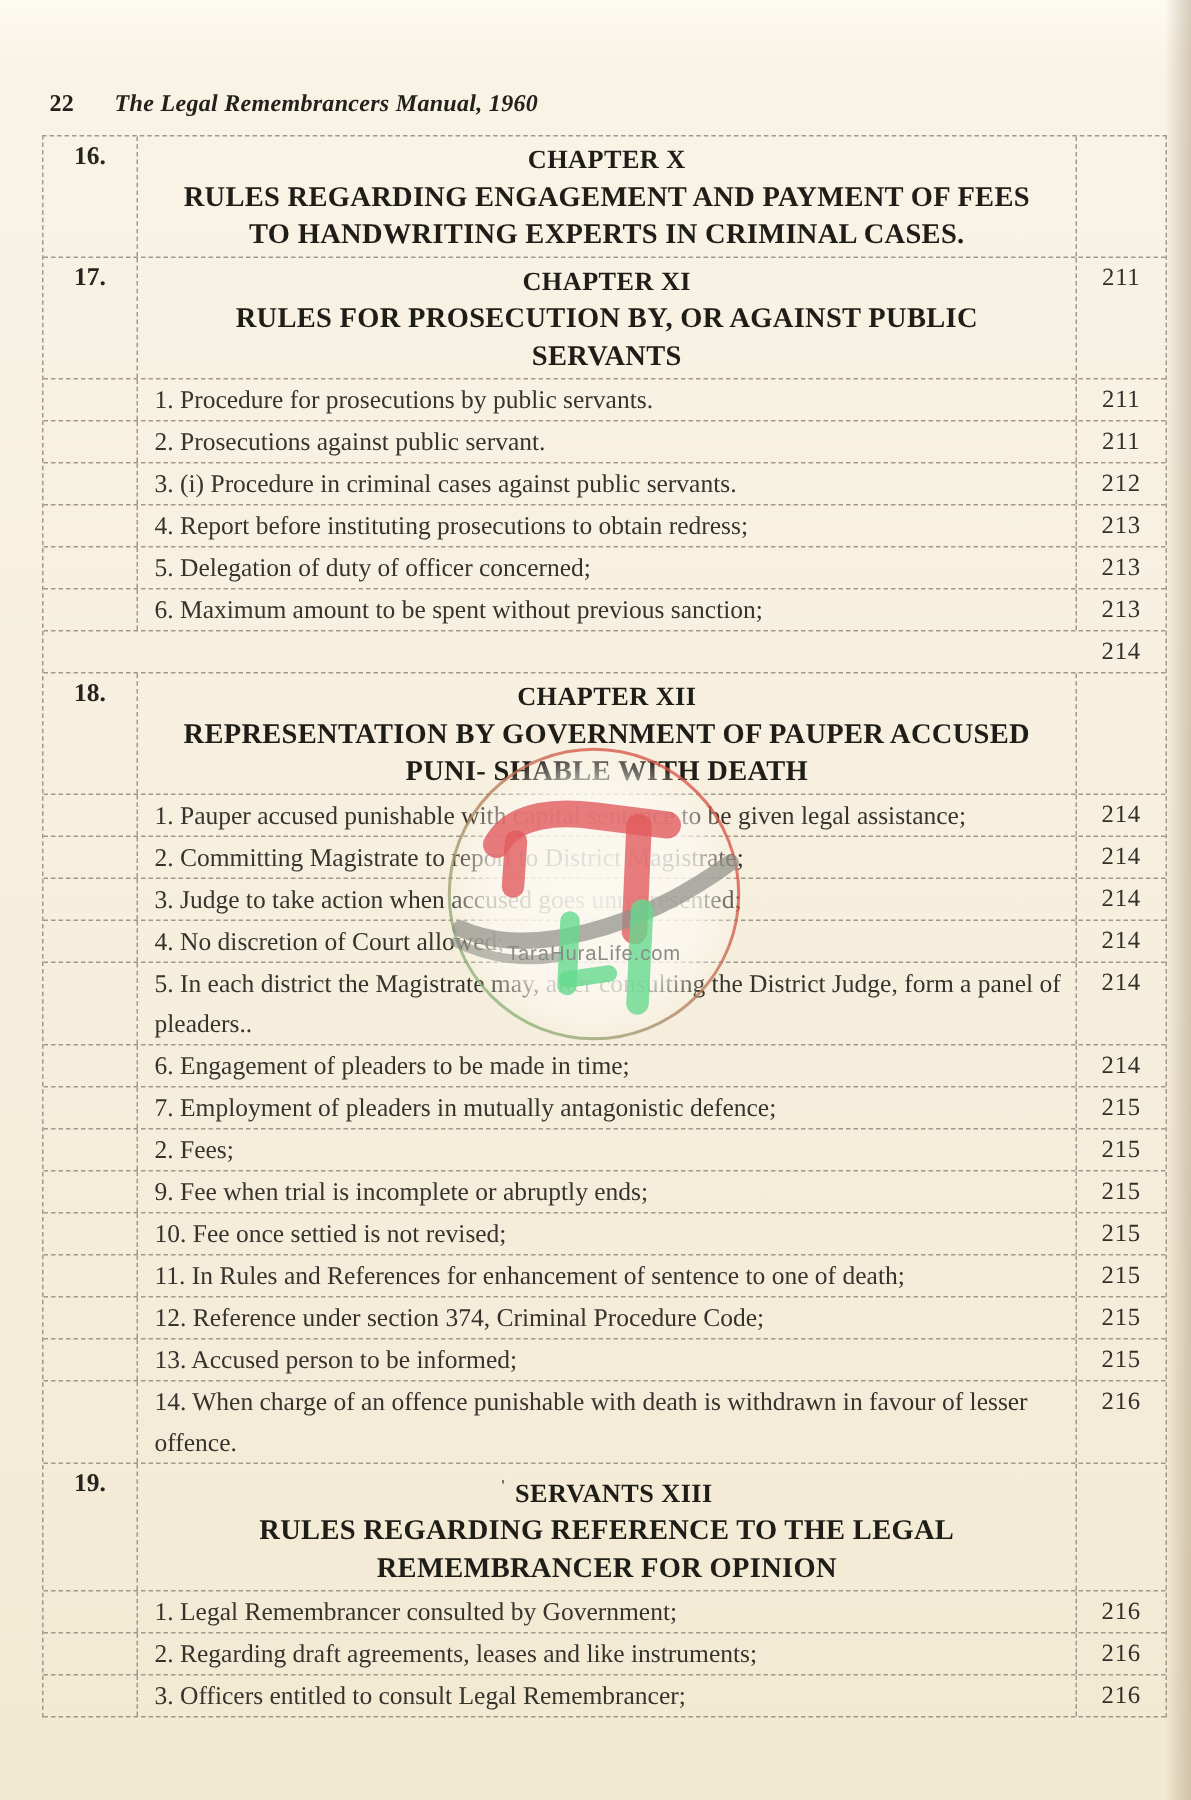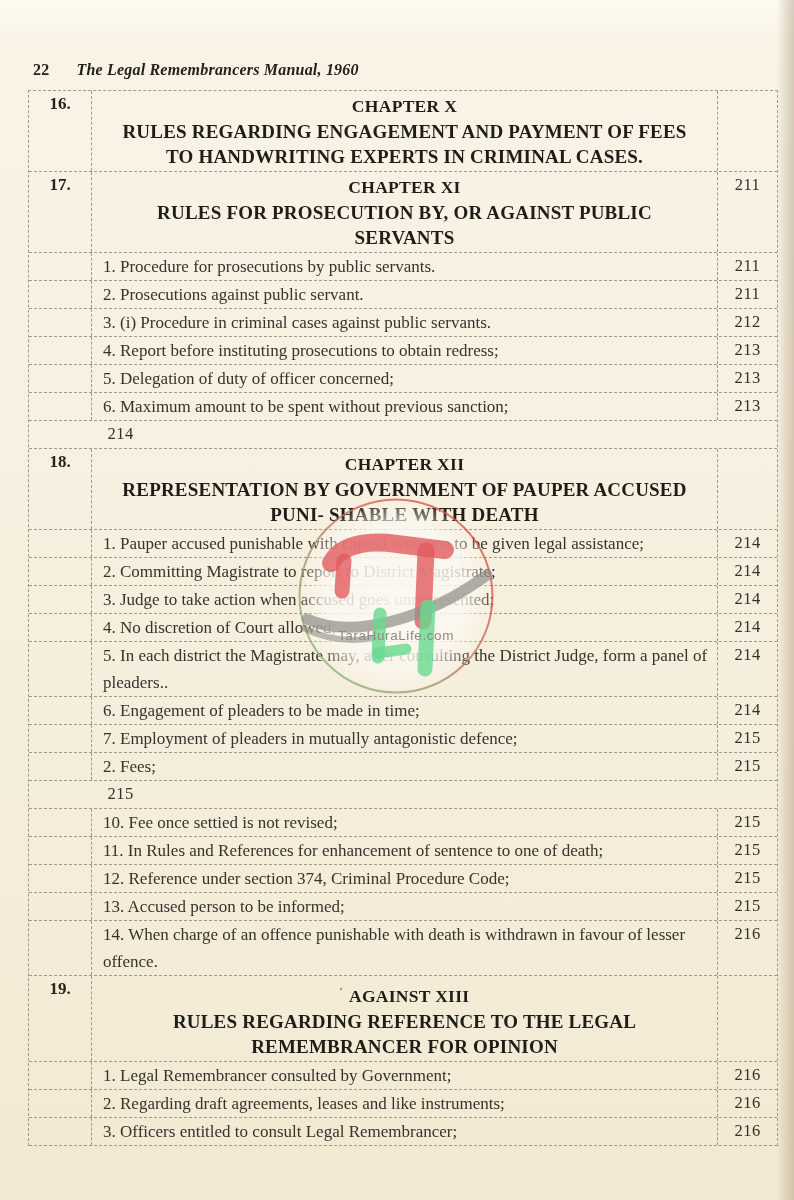--- a/index.html
+++ b/index.html
@@ -15,21 +15,21 @@
   .page-header{
     position:absolute;top:61px;left:33px;font-weight:bold;font-size:16px;
     letter-spacing:.2px;color:#23211c;white-space:nowrap;
   }
   .page-header .book-title{margin-left:27px;font-style:italic;}
 
   .toc-table{
     position:absolute;left:28px;top:90px;width:748px;
     border:1px dashed #a1978a;border-bottom:none;
   }
-  .row{display:flex;border-bottom:1px dashed #a1978a;}
+  .row{display:flex;border-bottom:1px dashed #a1978a;justify-content:space-between;}
   .cell{box-sizing:border-box;}
   .serial-cell{width:62px;flex:none;text-align:center;padding-top:3px;
     font-weight:bold;font-size:17px;color:#26241f;}
   .desc-cell{flex:1;min-width:0;border-left:1px dashed #a1978a;border-right:1px dashed #a1978a;
     padding:0 8px;}
   .page-cell{width:59px;flex:none;text-align:center;padding-top:3px;
     font-size:16.5px;color:#33302a;letter-spacing:.5px;}
   .chapter-row .desc-cell{padding-top:2px;padding-bottom:2px;}
   .chapter-heading{
     text-align:center;font-weight:bold;font-size:17.5px;line-height:26px;
@@ -188,20 +188,23 @@
       </div>
       <div class="row item-row">
         <div class="cell serial-cell"></div>
         <div class="cell desc-cell">
           <span class="item-text">2. Fees;</span>
         </div>
         <div class="cell page-cell"><span>215</span></div>
       </div>
       <div class="row item-row">
         <div class="cell serial-cell"></div>
+        <div class="cell desc-cell">
+          <span class="item-text">9. Fee when trial is incomplete or abruptly ends;</span>
+        </div>
         <div class="cell page-cell"><span>215</span></div>
       </div>
       <div class="row item-row">
         <div class="cell serial-cell"></div>
         <div class="cell desc-cell">
           <span class="item-text">10. Fee once settied is not revised;</span>
         </div>
         <div class="cell page-cell"><span>215</span></div>
       </div>
       <div class="row item-row">
@@ -228,21 +231,21 @@
       <div class="row item-row">
         <div class="cell serial-cell"></div>
         <div class="cell desc-cell">
           <span class="item-text">14. When charge of an offence punishable with death is withdrawn in favour of lesser offence.</span>
         </div>
         <div class="cell page-cell"><span>216</span></div>
       </div>
       <div class="row chapter-row">
         <div class="cell serial-cell"><span>19.</span></div>
         <div class="cell desc-cell">
-          <div class="chapter-heading"><span class="chapter-mark">'</span><span>AGAINST XIII</span></div>
+          <div class="chapter-heading"><span class="chapter-mark">'</span><span>SERVANTS XIII</span></div>
           <div class="chapter-title">RULES REGARDING REFERENCE TO THE LEGAL REMEMBRANCER FOR OPINION</div>
         </div>
         <div class="cell page-cell"><span></span></div>
       </div>
       <div class="row item-row">
         <div class="cell serial-cell"></div>
         <div class="cell desc-cell">
           <span class="item-text">1. Legal Remembrancer consulted by Government;</span>
         </div>
         <div class="cell page-cell"><span>216</span></div>

